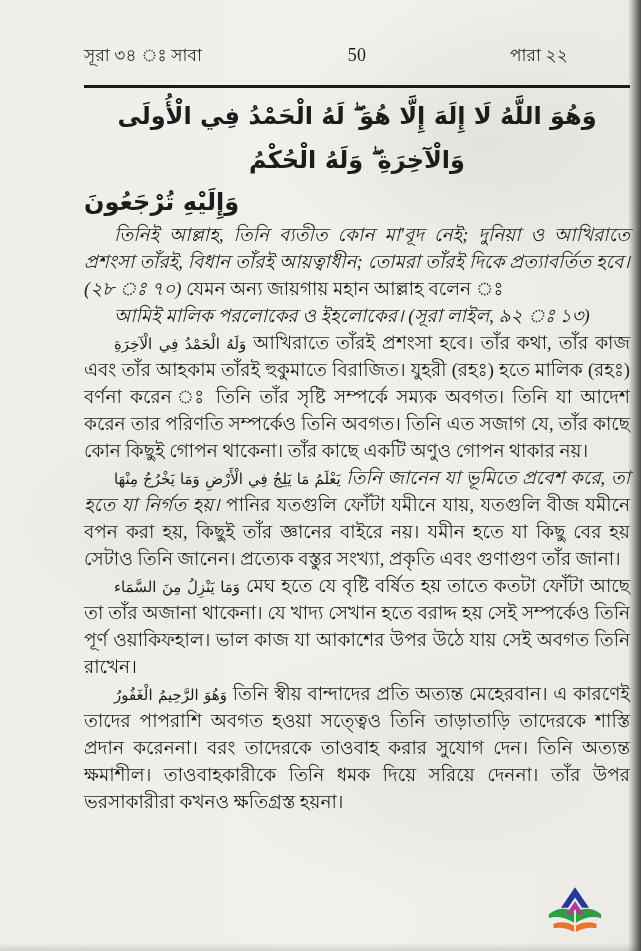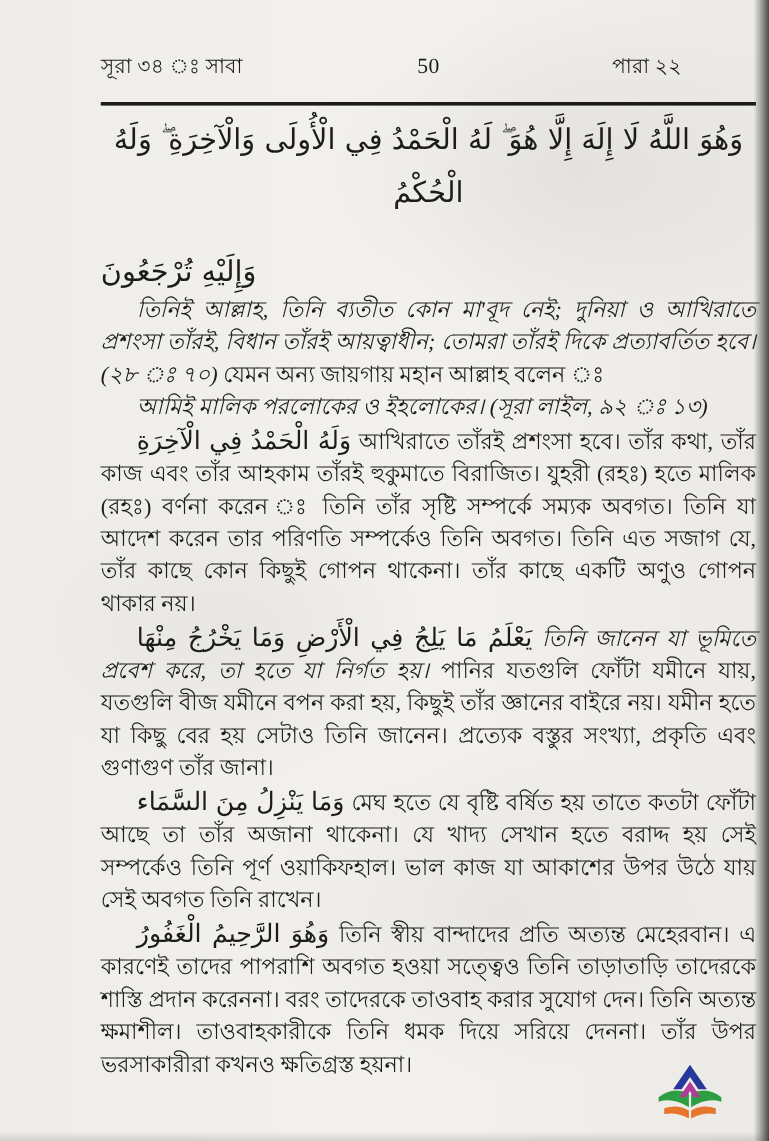--- a/index.html
+++ b/index.html
@@ -25,30 +25,30 @@
   .content{position:absolute;left:84px;top:42px;width:546px;}
   .header{display:flex;align-items:baseline;font-size:17px;letter-spacing:.2px;}
   .header .h-left{flex:1;text-align:left;}
   .header .h-center{flex:1;text-align:center;font-size:18px;}
   .header .h-right{flex:1;text-align:center;}
   .rule{border:none;border-top:3px solid #1c1b19;margin:15px 0 0 0;}
   p.body{margin:0;font-size:18.5px;line-height:27px;text-align:justify;} .mt6{margin-top:6px;} .mt8{margin-top:8px;} .mt10{margin-top:10px;}
   .indent{text-indent:30px;}
   .ital{font-style:italic;}
   .ar{
-    font-family:Liberation Serif, serif;
+    font-family:Liberation Sans, sans-serif;
     direction:rtl;unicode-bidi:isolate;
-    font-size:21px;letter-spacing:0;
+    font-size:15px;letter-spacing:0;
   }
   .verse{
     direction:rtl;font-family:"DejaVu Sans",sans-serif;
-    font-size:24px;line-height:44px;margin-top:6px;
+    font-size:24px;line-height:44px;margin-top:6px;font-weight:bold;
   }
   .verse .v-line1{text-align:center;}
-  .verse .v-line2{text-align:left;line-height:40px;margin-top:24px;}
+  .verse .v-line2{text-align:left;line-height:40px;}
   .verse-center{
     direction:rtl;font-family:"DejaVu Sans",sans-serif;
     font-size:24px;line-height:44px;text-align:center;margin-top:4px;
   }
   .logo{position:absolute;right:38px;bottom:13px;width:56px;height:53px;}
 </style>
 </head>
 <body>
 
 <div class="page">

